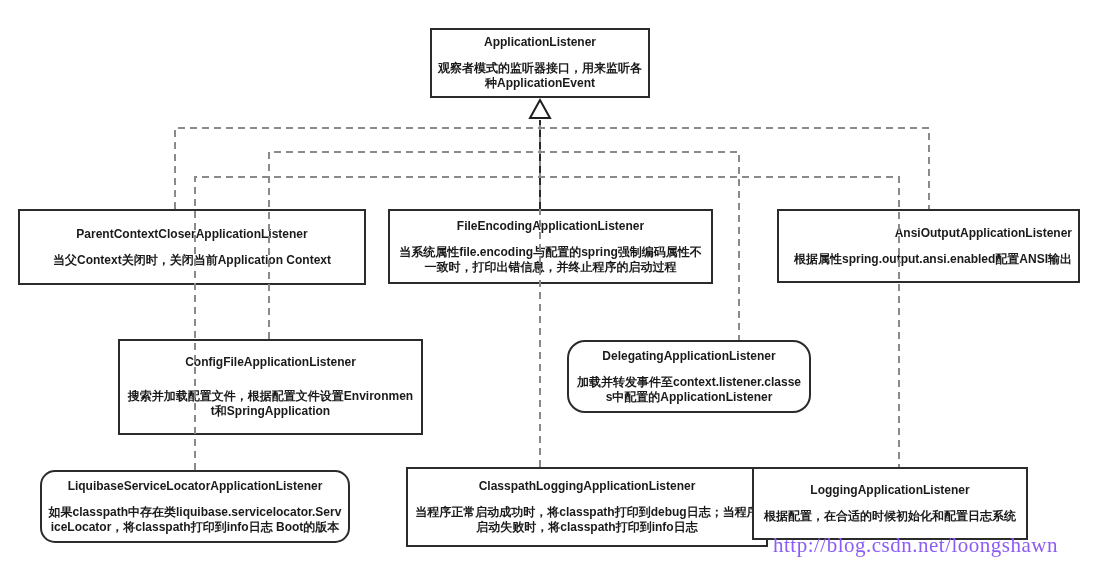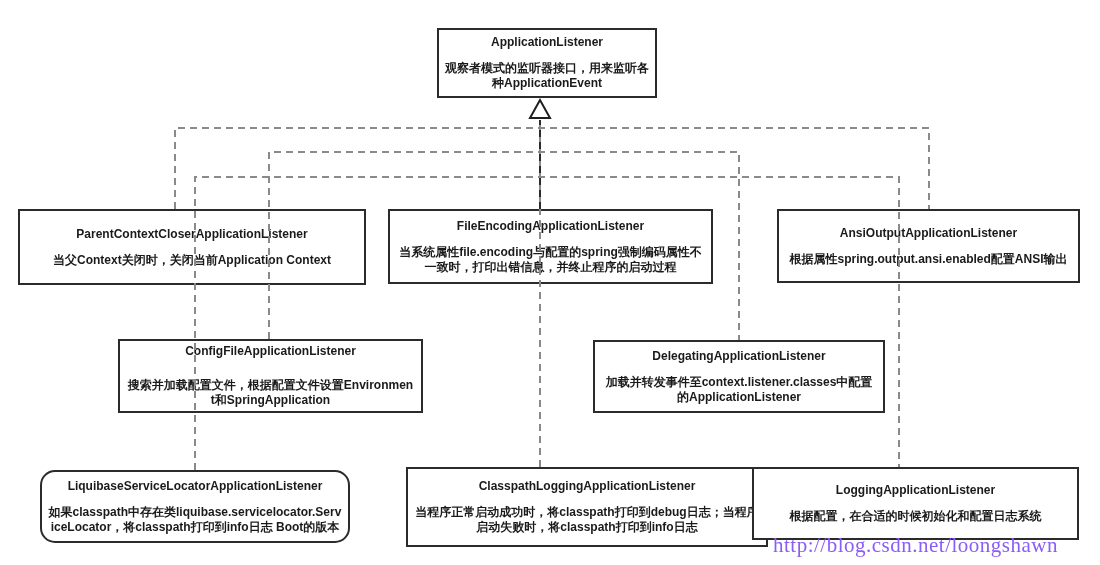--- a/index.html
+++ b/index.html
@@ -9,29 +9,29 @@
   }
   .node{
     position:absolute;box-sizing:border-box;background:#ffffff;
     border:2px solid #2b2b2b;
     display:flex;flex-direction:column;justify-content:center;align-items:center;
     text-align:center;font-weight:bold;font-size:12px;line-height:15px;color:#1a1a1a;
     padding:2px 6px;z-index:2;
   }
   .node .desc{margin-top:11px;word-break:break-all;}
   
-  .n-root     {left:430px;top:28px; width:220px;height:70px;margin-left:7px;}
+  .n-root     {left:430px;top:28px; width:220px;height:70px;}
   .n-parent   {left:18px; top:209px;width:348px;height:76px;}
   .n-fileenc  {left:388px;top:209px;width:325px;height:75px;}
-  .n-ansi     {left:777px;top:209px;width:303px;height:74px;}
-  .n-config   {left:118px;top:339px;width:305px;height:74px;gap:8px;}
-  .n-deleg    {left:593px;top:340px;width:292px;height:73px;}
+  .n-ansi     {left:777px;top:209px;width:303px;height:74px;align-items:flex-end;}
+  .n-config   {left:118px;top:339px;width:305px;height:96px;gap:8px;}
+  .n-deleg    {left:567px;top:340px;width:244px;height:73px;border-radius:18px;}
   .n-liqui    {left:40px; top:470px;width:310px;height:73px;border-radius:15px;}
   .n-classp   {left:358px;top:467px;width:362px;height:80px;margin-left:48px;}
-  .n-logging  {left:752px;top:467px;width:327px;height:73px;}
+  .n-logging  {left:752px;top:467px;width:276px;height:73px;}
   .edges-layer{position:absolute;left:0;top:0;width:1100px;height:565px;z-index:3;pointer-events:none;}
   .watermark{
     position:absolute;left:773px;top:533px;z-index:4;
     font-family:"Liberation Serif","DejaVu Serif",serif;
     font-size:21px;letter-spacing:0.5px;color:#8b5cf6;white-space:nowrap;
   }
 </style>
 </head>
 <body>
 

